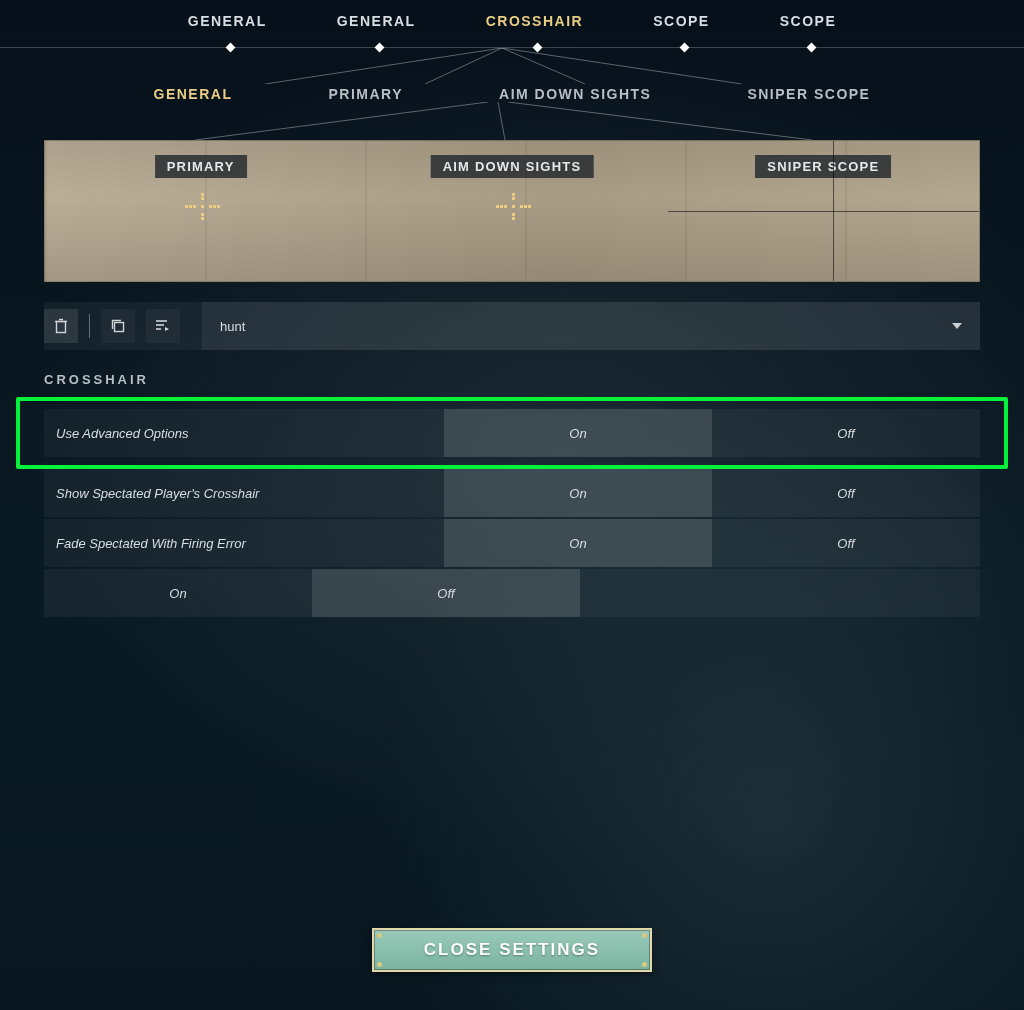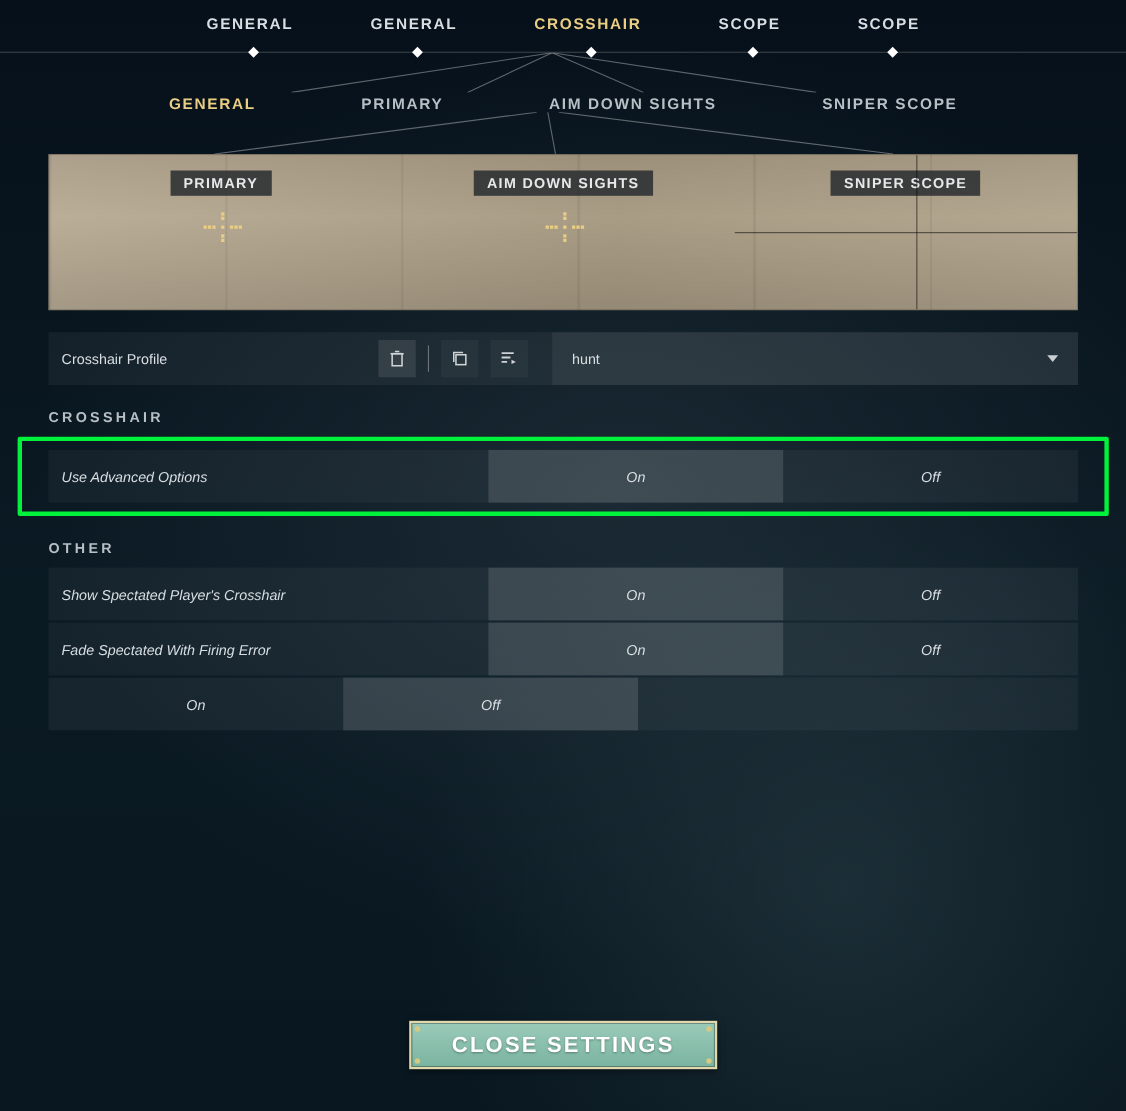--- a/index.html
+++ b/index.html
@@ -125,21 +125,21 @@
   
   .hl-wrap{border:4px solid var(--highlight);padding:8px;margin:0 -28px;border-radius:2px;}
   .hl-wrap .opt-row{margin:0 16px;}
 
   
   .close-btn{
     position:absolute;left:50%;bottom:38px;transform:translateX(-50%);
     width:280px;height:44px;display:flex;align-items:center;justify-content:center;
     background:linear-gradient(#9acab9,#7ab4a0);
     border:2px solid var(--close-border);
-    color:#fff;letter-spacing:2px;font-weight:600;font-size:20px;
+    color:#fff;letter-spacing:2px;font-weight:600;font-size:17px;
     box-shadow:0 0 0 1px rgba(0,0,0,.3) inset,0 2px 6px rgba(0,0,0,.5);
     cursor:pointer;text-shadow:0 1px 2px rgba(0,0,0,.35);
   }
   .close-btn::before,.close-btn::after,
   .close-btn i.br,.close-btn i.bl{
     content:"";position:absolute;width:5px;height:5px;background:#d7c97f;border-radius:50%;
   }
   .close-btn::before{top:3px;left:3px;} .close-btn::after{top:3px;right:3px;}
   .close-btn i.bl{bottom:3px;left:3px;} .close-btn i.br{bottom:3px;right:3px;}
 </style>
@@ -218,21 +218,20 @@
       </div>
     </div>
     <div class="third">
       <div class="lbl">SNIPER SCOPE</div>
       <div class="scope-h"></div>
       <div class="scope-v"></div>
     </div>
   </div>
 
   <div class="row">
-    <div class="row-label">Crosshair Profile</div>
     <div class="btn-group">
       <div class="icon-btn active">
         <svg width="14" height="16" viewBox="0 0 14 16">
             <g fill="none" stroke="#cfd3d6" stroke-width="1.4">
               <rect x="2.5" y="3.5" width="9" height="11"></rect>
               <line x1="1" y1="3.5" x2="13" y2="3.5"></line>
               <line x1="5" y1="1.5" x2="9" y2="1.5"></line>
             </g>
           </svg>
       </div>
@@ -265,21 +264,20 @@
   <div class="sec-title">CROSSHAIR</div>
 
   <div class="hl-wrap">
     <div class="opt-row">
       <div class="opt-label">Use Advanced Options</div>
       <div class="toggle sel">On</div>
       <div class="toggle unsel">Off</div>
     </div>
   </div>
 
-  <div class="sec-title">OTHER</div>
 
   <div class="opt-row">
     <div class="opt-label">Show Spectated Player's Crosshair</div>
     <div class="toggle sel">On</div>
     <div class="toggle unsel">Off</div>
   </div>
 
   <div class="opt-row">
     <div class="opt-label">Fade Spectated With Firing Error</div>
     <div class="toggle sel">On</div>

